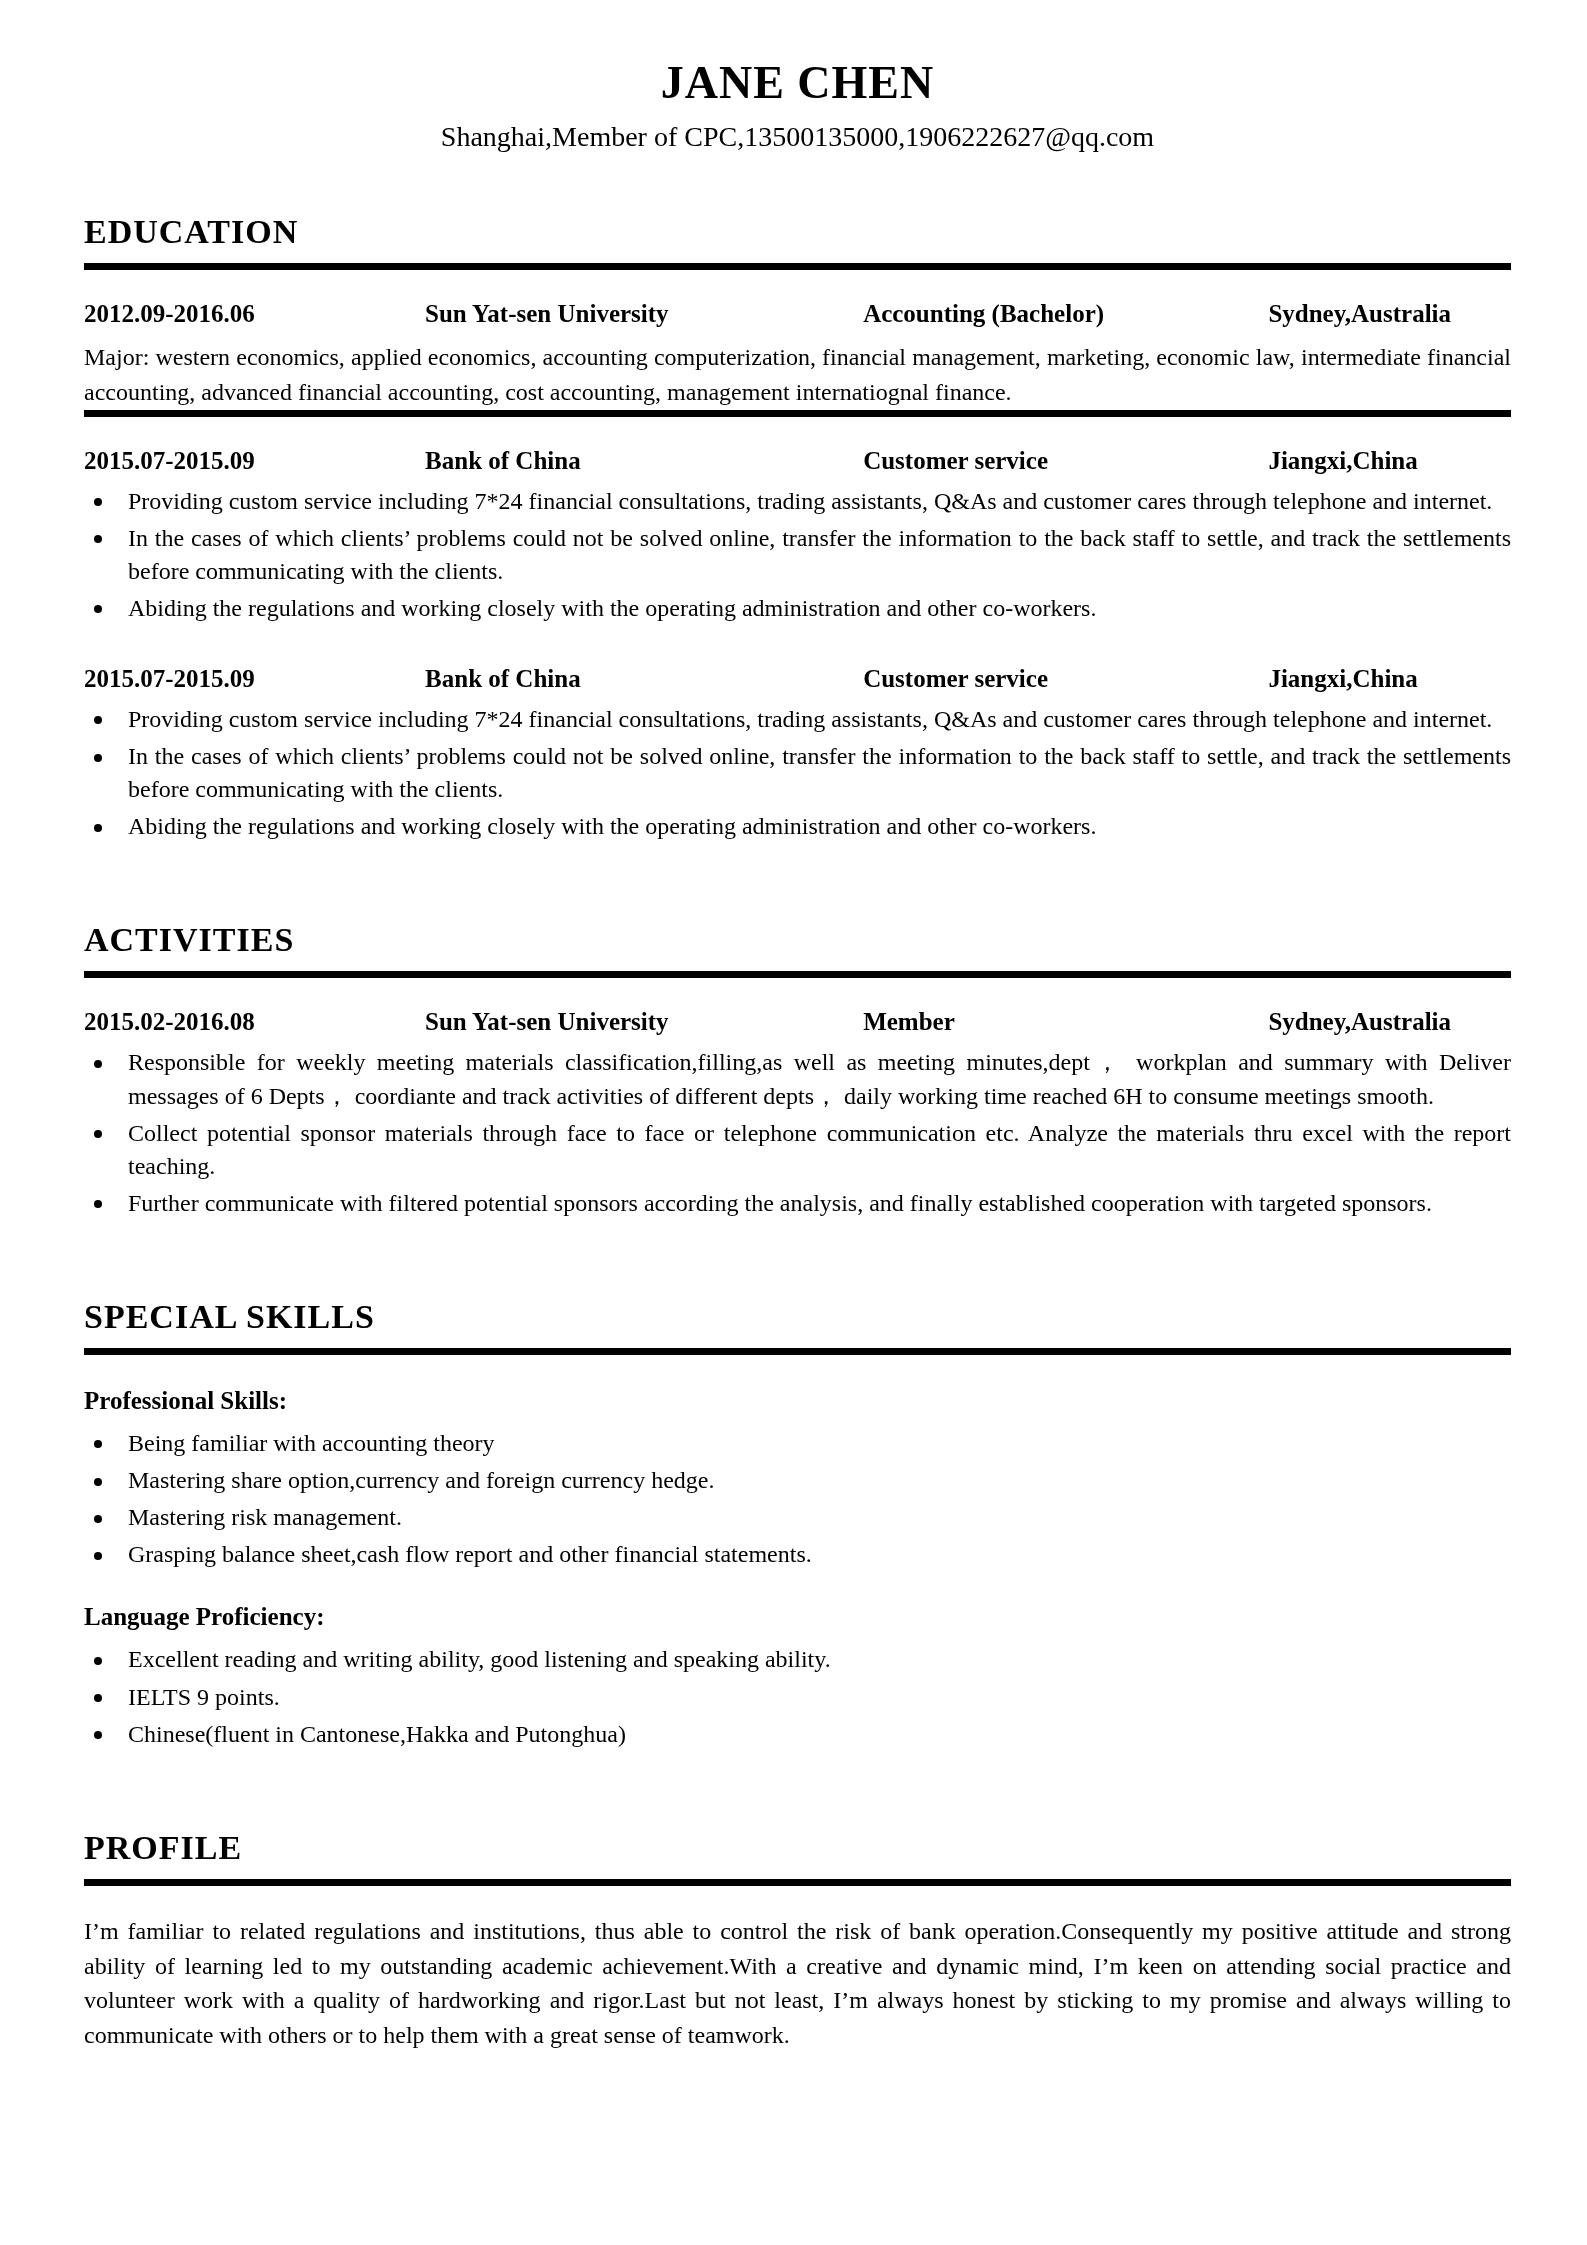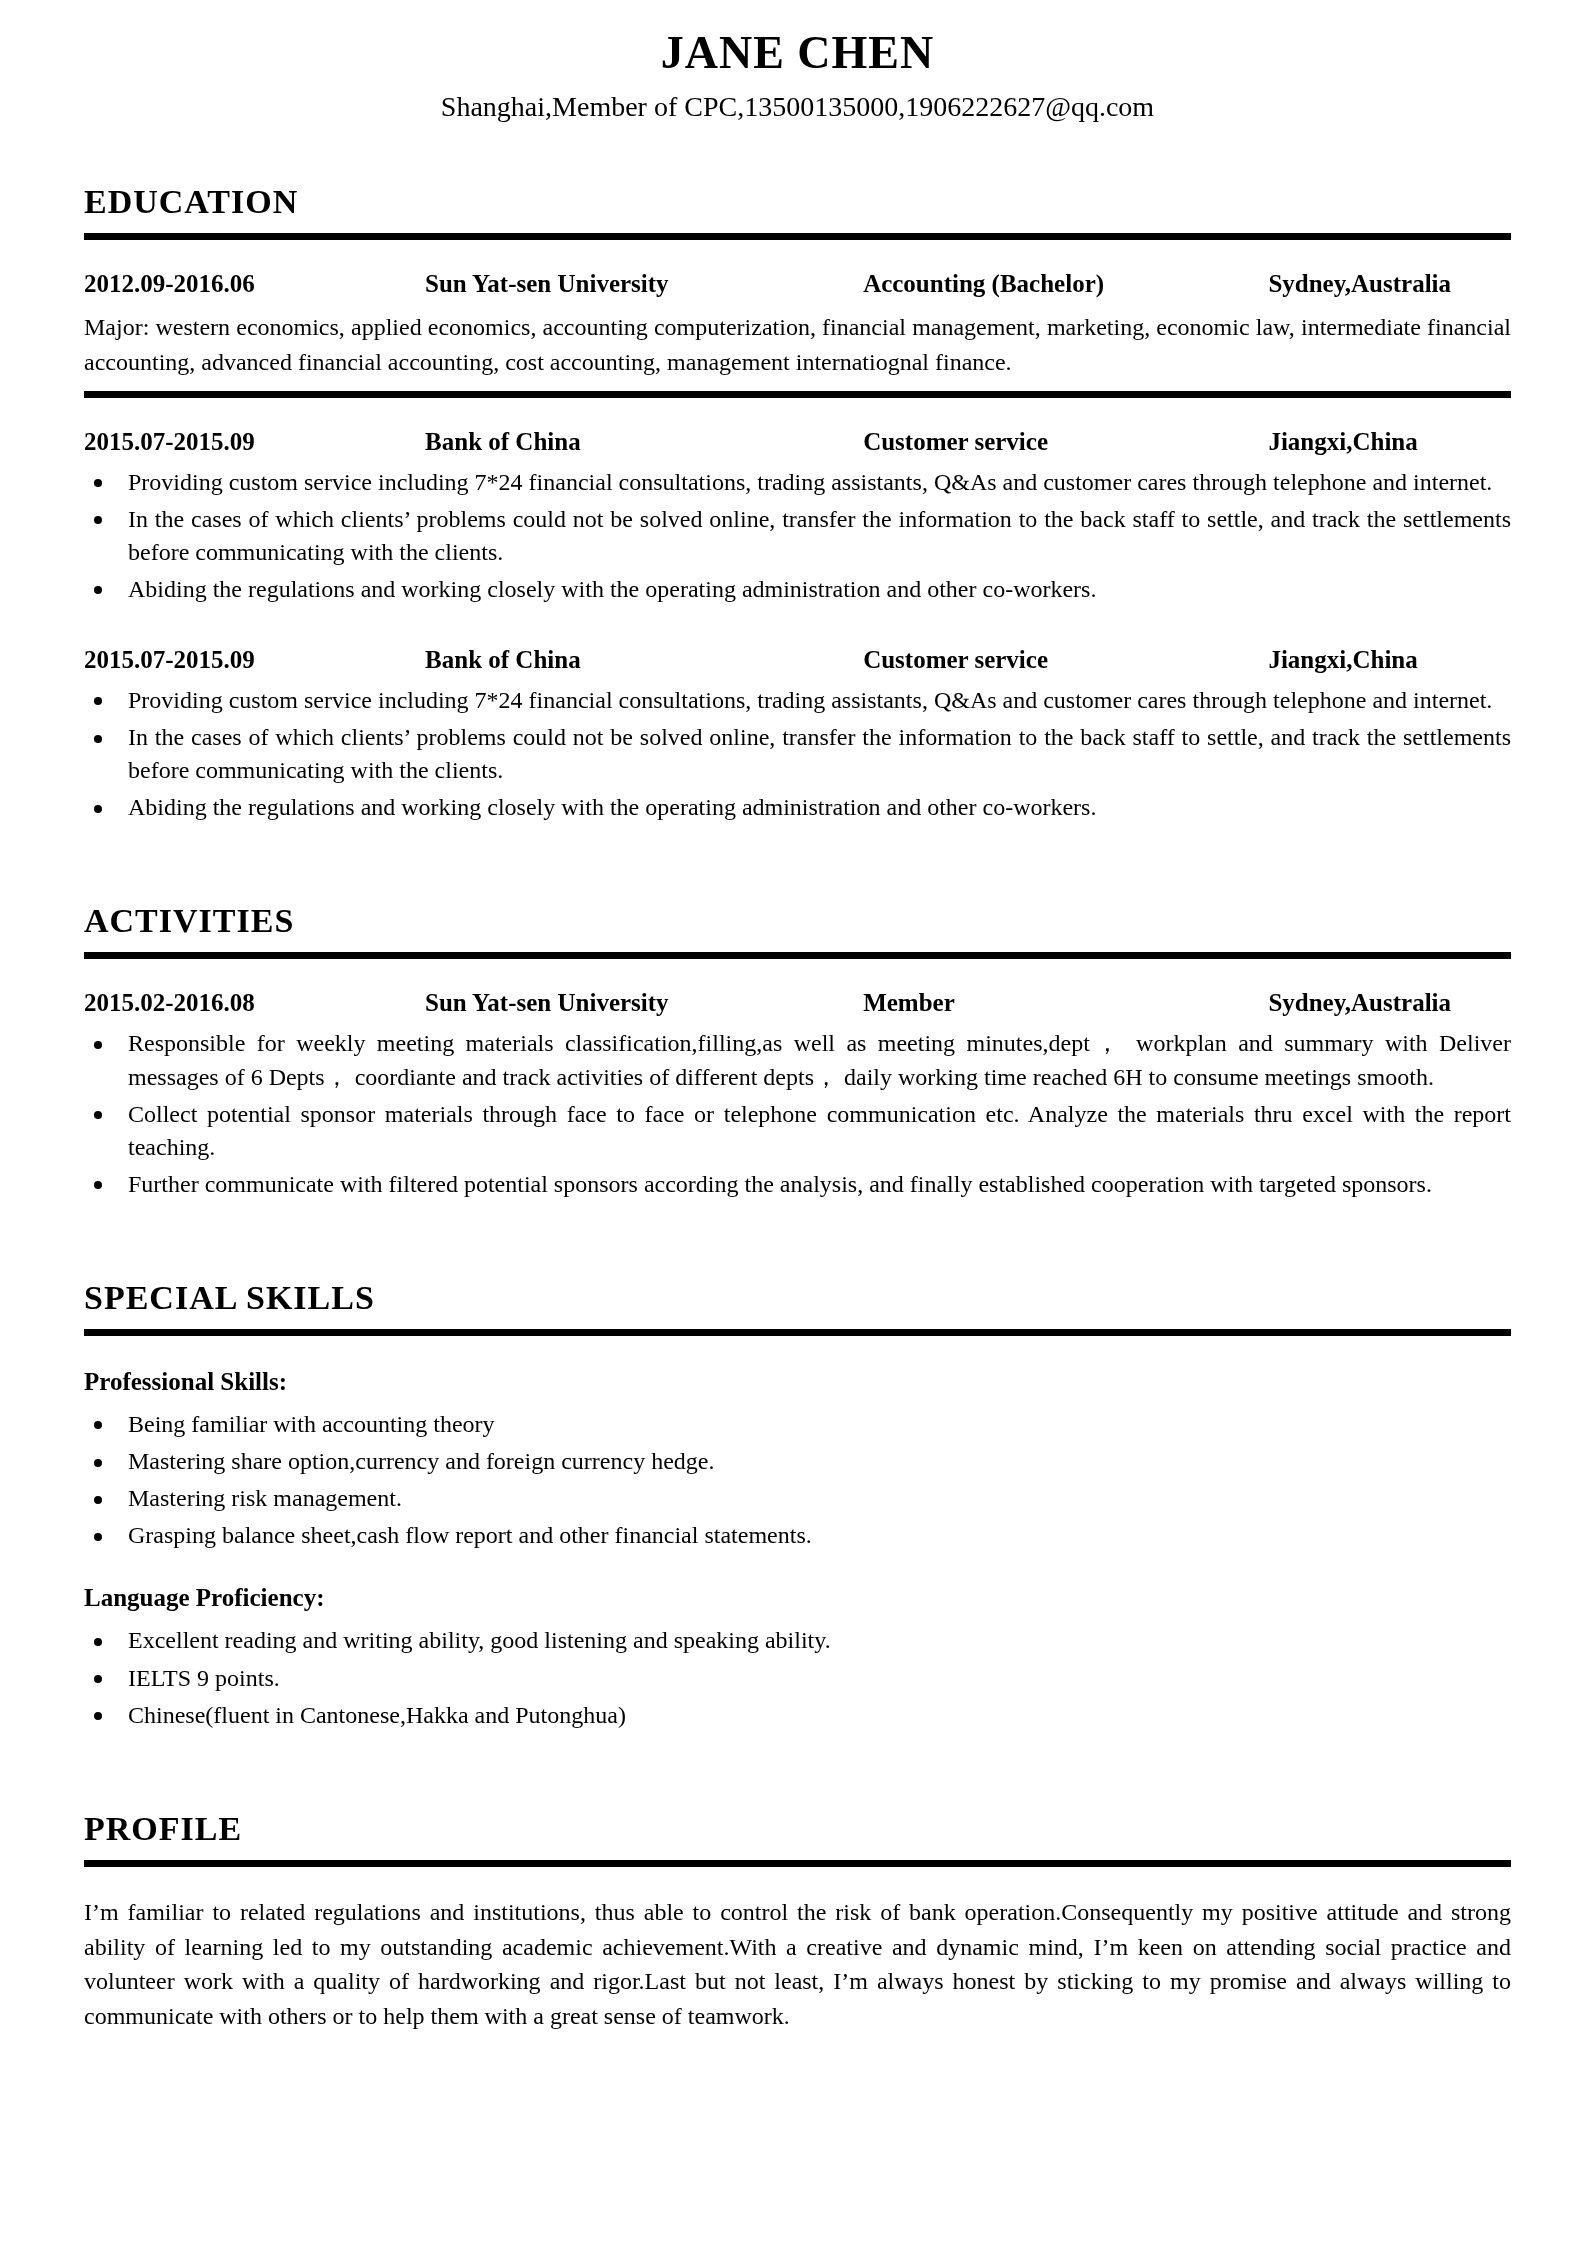--- a/index.html
+++ b/index.html
@@ -5,35 +5,35 @@
   * { margin: 0; padding: 0; box-sizing: border-box; }
   html, body { background: #ffffff; }
   body {
     font-family: "Liberation Serif", "DejaVu Serif", serif;
     color: #000000;
   }
   .page {
     width: 1587px;
     min-height: 2245px;
     background: #ffffff;
-    padding: 26px 76px 50px 84px;
+    padding: 56px 76px 50px 84px;
   }
   
   .resume-header { text-align: center; }
   .person-name {
     font-size: 46px;
     font-weight: bold;
     letter-spacing: 1px;
   }
   .contact-line {
     margin-top: 12px;
     font-size: 28px;
   }
   
-  .section { margin-top: 11px; }
+  .section { margin-top: 0; }
   .section-title {
     font-size: 34px;
     font-weight: bold;
     letter-spacing: 1px;
     margin-top: 60px;
     margin-bottom: 12px;
   }
   .section + .section .section-title { margin-top: 78px; }
   .rule {
     height: 7px;

